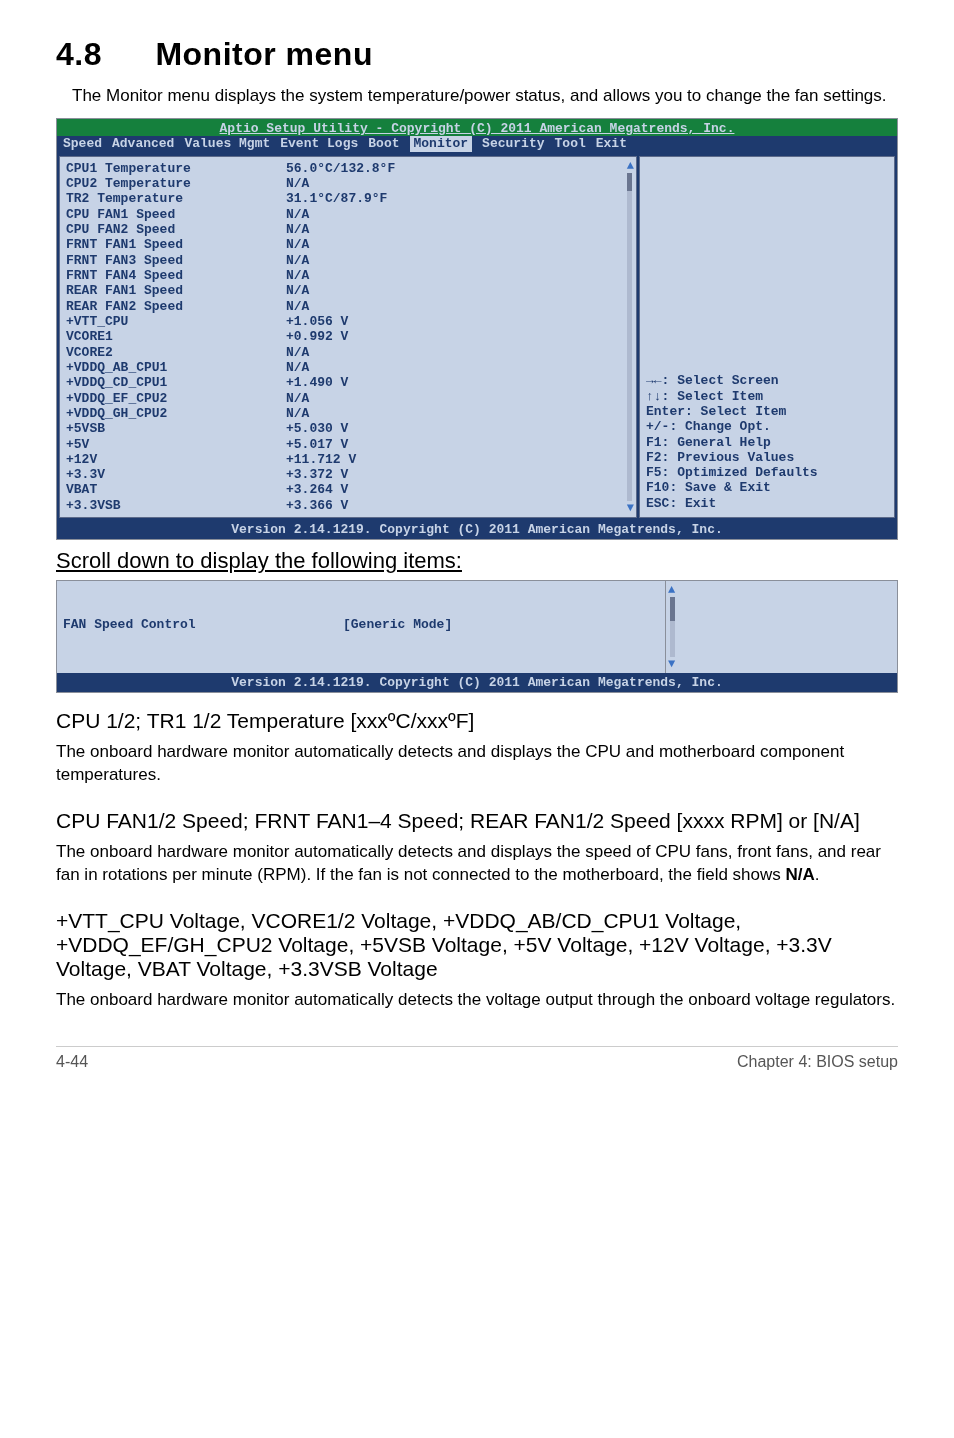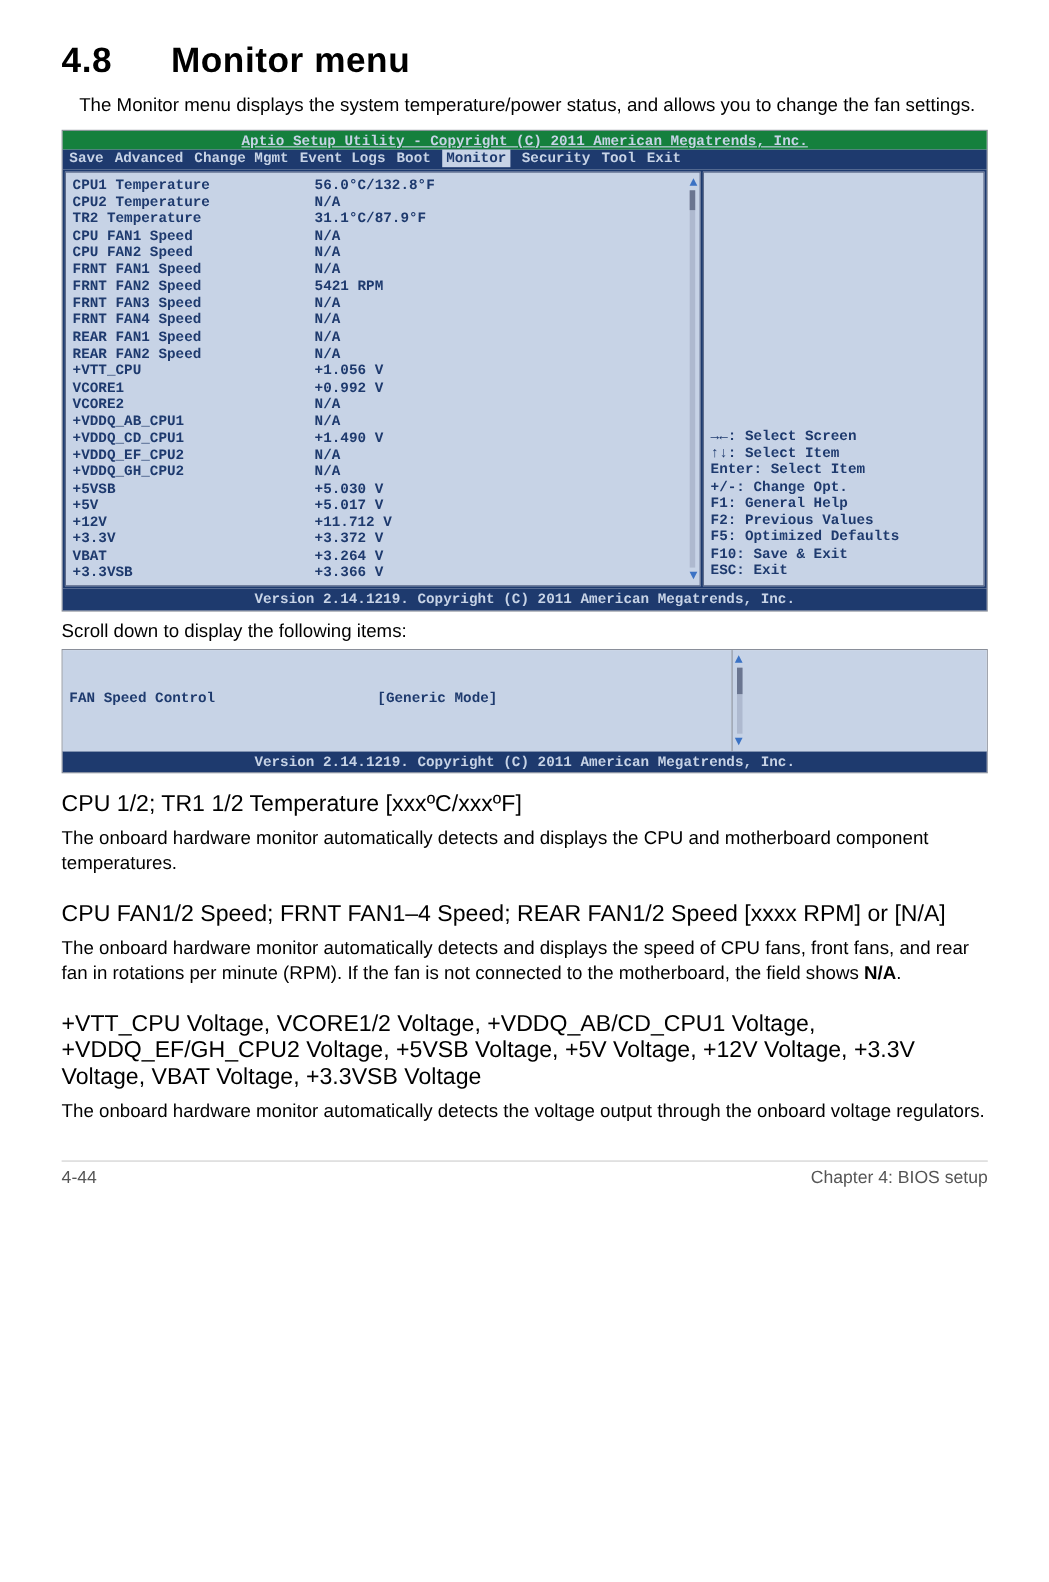--- a/index.html
+++ b/index.html
@@ -79,21 +79,21 @@
   .sb-track { position: absolute; right: 4px; top: 16px; bottom: 16px; width: 5px; background: #aeb9cf; }
   .sb-thumb { position: absolute; left: 0; width: 5px; background: #6a7590; }
   .bios-side .navhelp { position: absolute; bottom: 6px; left: 6px; font-weight: bold; }
   .bios-footer {
     background: #1e3a6e;
     color: #c7d3e6;
     text-align: center;
     font-weight: bold;
     padding: 2px 0;
   }
-  .scroll-note { margin: 8px 0 6px 0; font-size: 17px; }
+  .scroll-note { margin: 8px 0 6px 0; font-size: 22px; text-decoration: underline; }
   .bios2 {
     border: 1px solid #8a8f9a;
     font-family: "Courier New", monospace;
     font-size: 13px;
     color: #1e3a6e;
   }
   .bios2-body { display: flex; }
   .bios2-main {
     flex: 1;
     background: #c7d3e6;
@@ -136,23 +136,23 @@
   <h1>
     <span class="num">4.8</span>
     <span>Monitor menu</span>
   </h1>
 
   <p class="intro">The Monitor menu displays the system temperature/power status, and allows you to change the fan settings.</p>
 
   <div class="bios">
     <div class="bios-top">Aptio Setup Utility - Copyright (C) 2011 American Megatrends, Inc.</div>
     <div class="bios-menubar" id="bios-tabs">
-        <span class="tab">Save</span>
+        <span class="tab">Speed</span>
         <span class="tab">Advanced</span>
-        <span class="tab">Change Mgmt</span>
+        <span class="tab">Values Mgmt</span>
         <span class="tab">Event Logs</span>
         <span class="tab">Boot</span>
         <span class="tab active">Monitor</span>
         <span class="tab">Security</span>
         <span class="tab">Tool</span>
         <span class="tab">Exit</span>
       </div>
     <div class="bios-body">
       <div class="bios-main" id="bios-main">
         <span class="sb-up">▲</span>
@@ -176,24 +176,20 @@
             <span class="label">CPU FAN1 Speed</span>
             <span class="val">N/A</span>
           </div>
           <div class="bios-row">
             <span class="label">CPU FAN2 Speed</span>
             <span class="val">N/A</span>
           </div>
           <div class="bios-row">
             <span class="label">FRNT FAN1 Speed</span>
             <span class="val">N/A</span>
-          </div>
-          <div class="bios-row">
-            <span class="label">FRNT FAN2 Speed</span>
-            <span class="val">5421 RPM</span>
           </div>
           <div class="bios-row">
             <span class="label">FRNT FAN3 Speed</span>
             <span class="val">N/A</span>
           </div>
           <div class="bios-row">
             <span class="label">FRNT FAN4 Speed</span>
             <span class="val">N/A</span>
           </div>
           <div class="bios-row">

